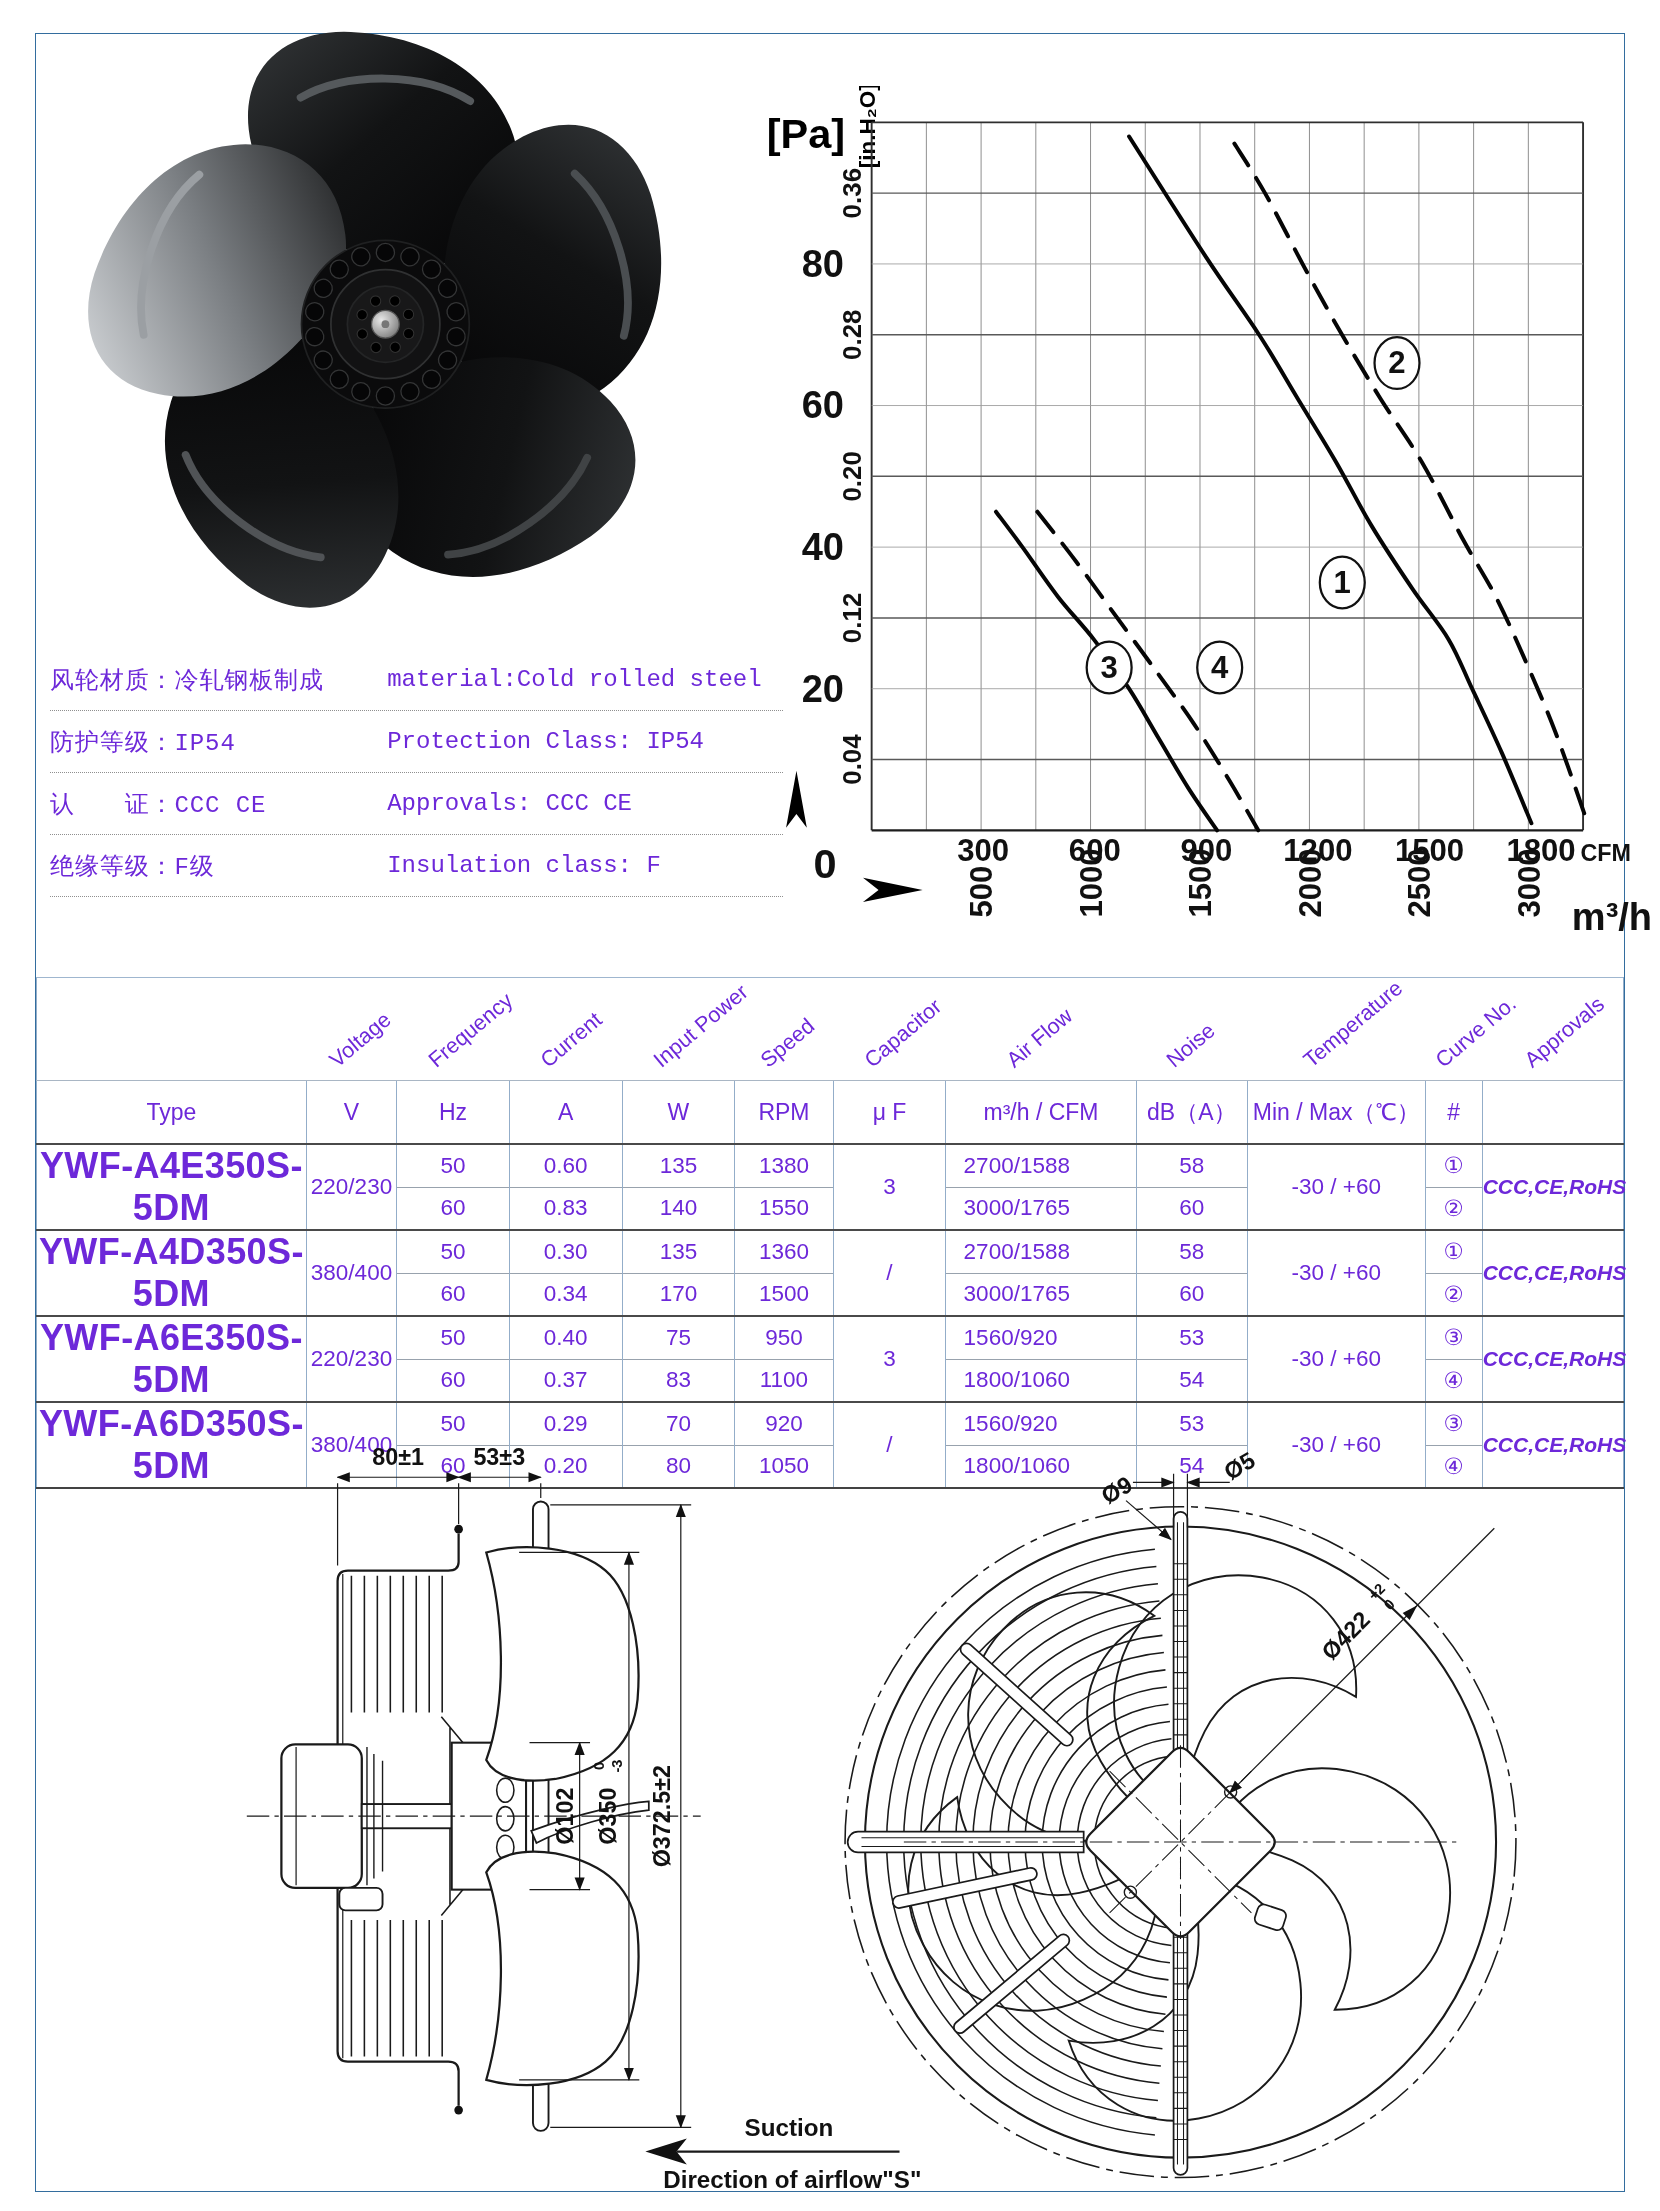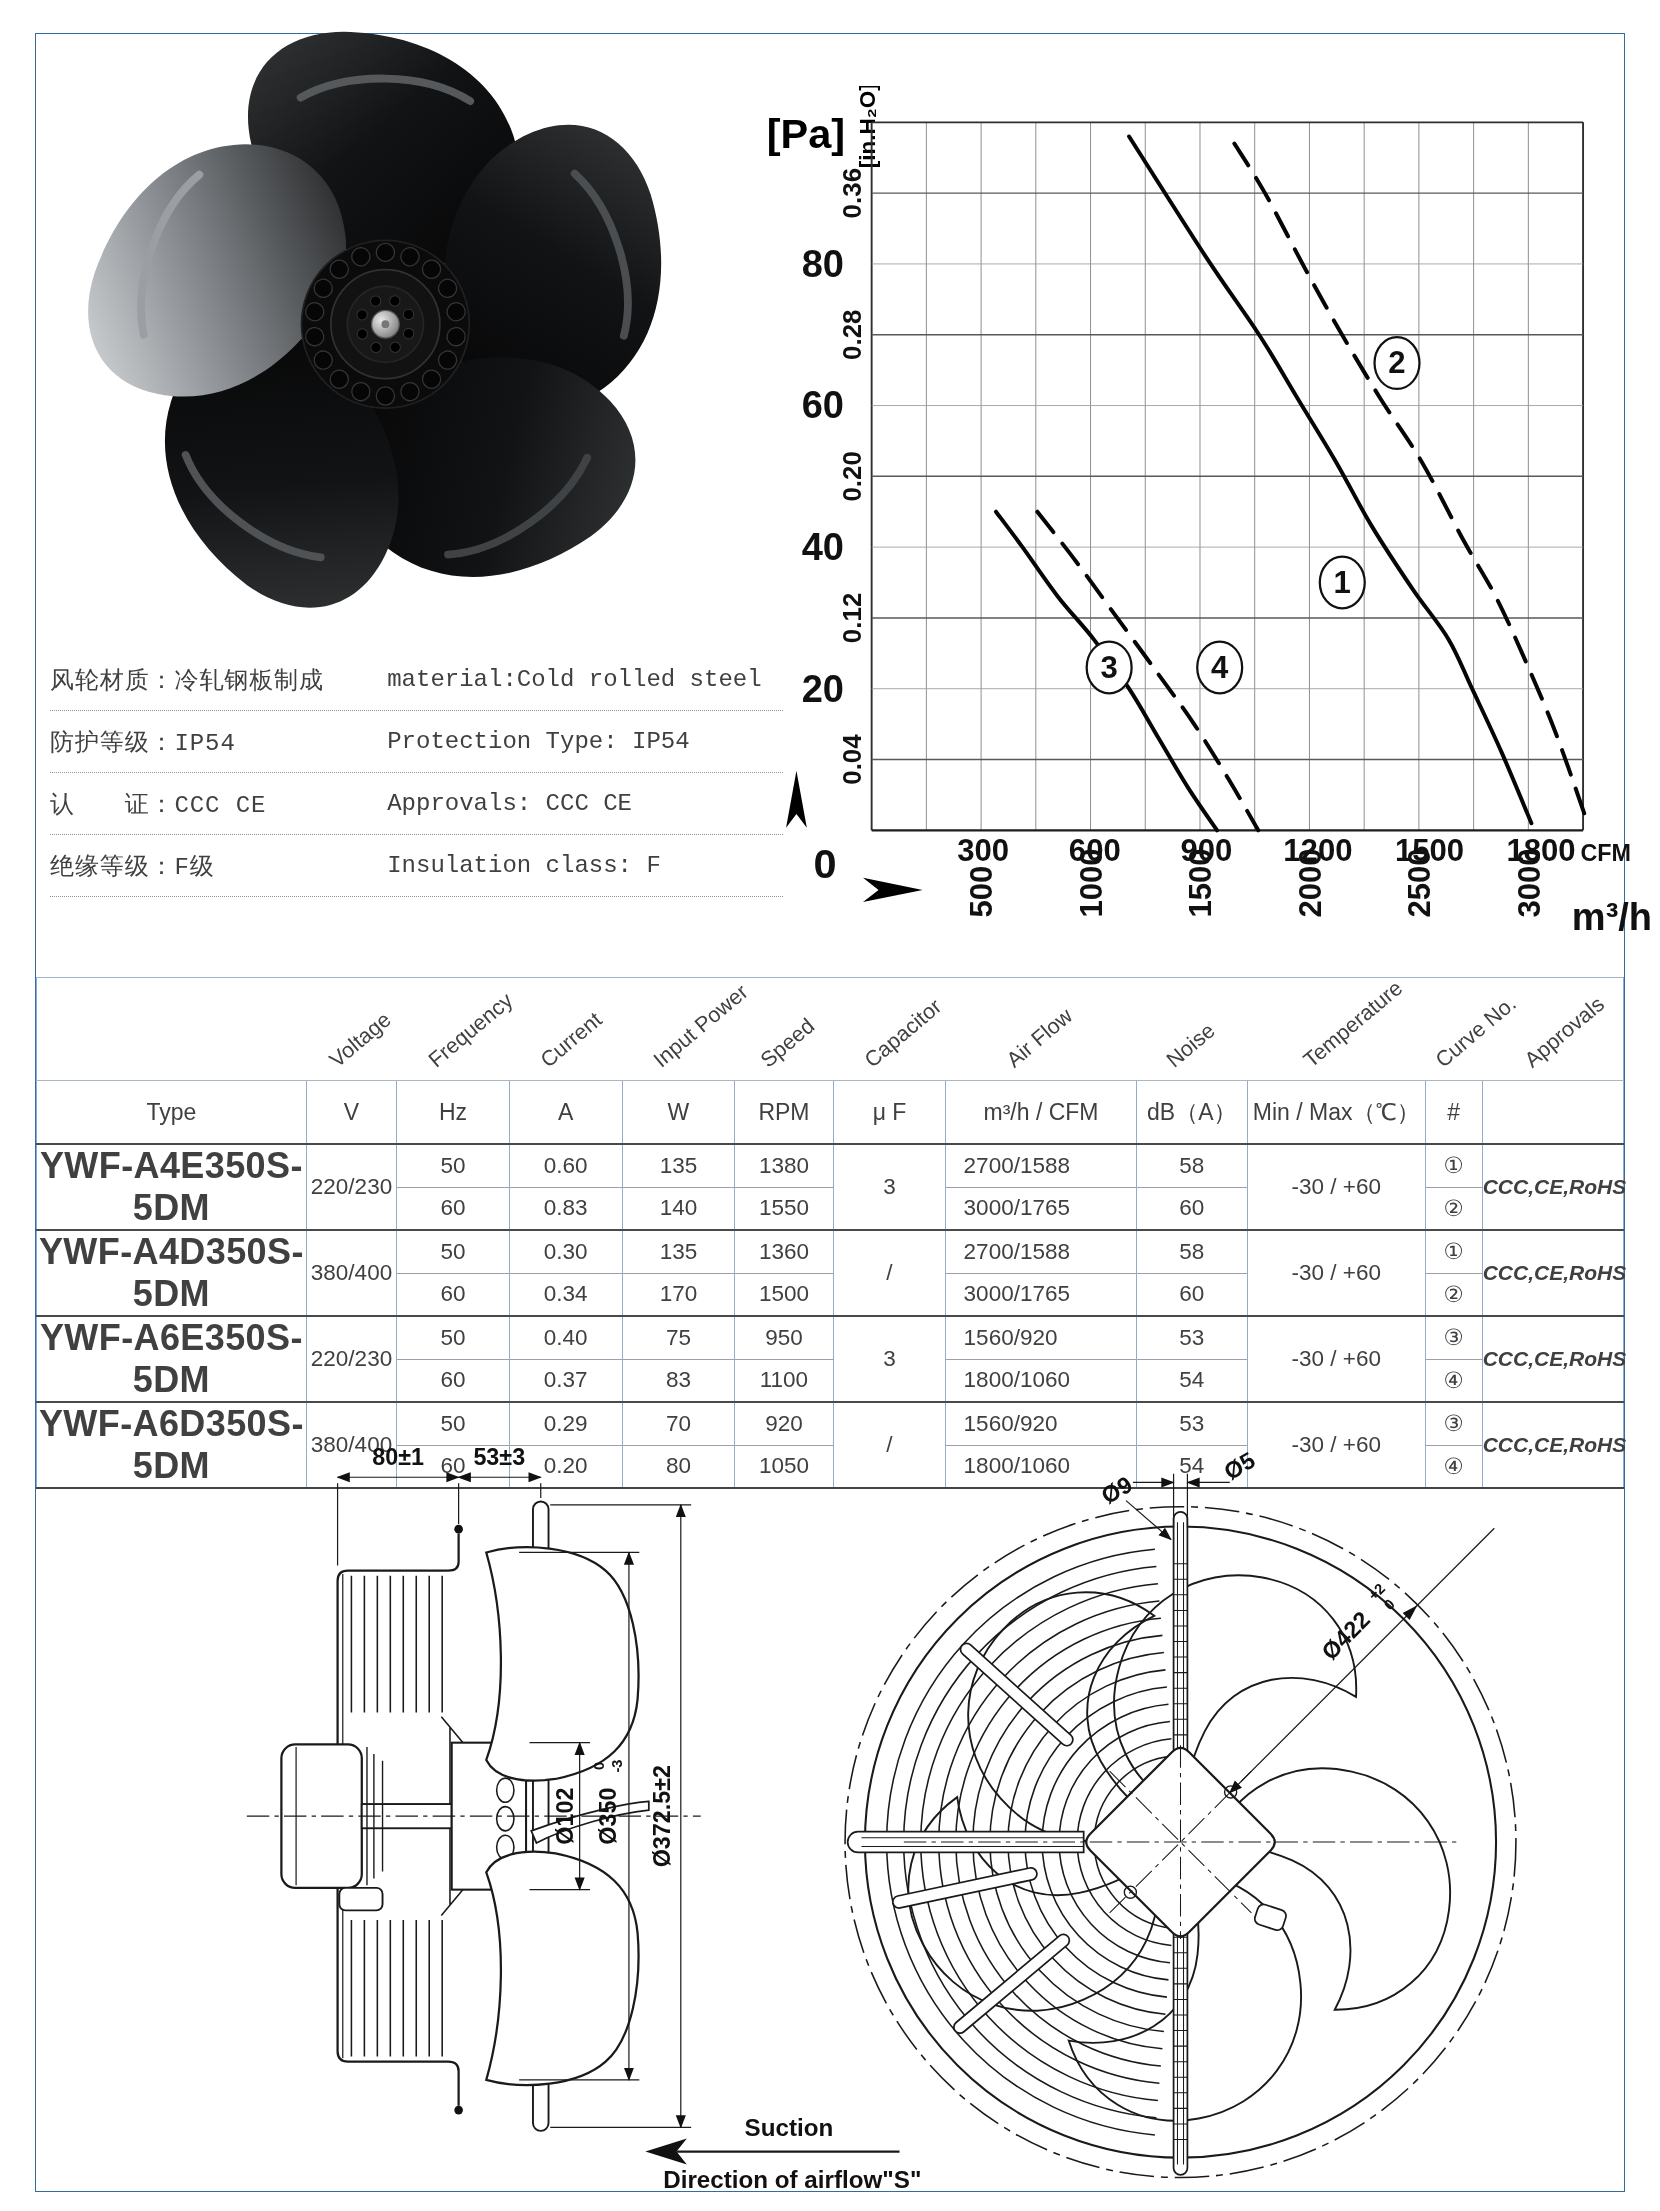--- a/index.html
+++ b/index.html
@@ -1,17 +1,17 @@
 <!DOCTYPE html>
 <html style="font-size:14px"><head>
 <meta charset="utf-8">
 <style>
   html,body{margin:0;padding:0;background:#ffffff;}
   #page{position:relative;width:1660px;height:2212px;background:#fff;overflow:hidden;
-        font-family:"Liberation Sans",sans-serif;color:#404040;}
+        font-family:"Liberation Sans",sans-serif;color:#6d28d9;}
   .frame{position:absolute;left:35px;top:33px;width:1588px;height:2157px;border:1.7px solid #336d9e;}
 
   
   #specs{position:absolute;left:50px;top:649px;width:733px;}
   .spec-row{display:grid;grid-template-columns:46% 54%;align-items:center;height:61px;
             border-bottom:1.7px dotted #8f8f8f;font-family:"Liberation Mono","DejaVu Sans Mono",monospace;
             font-size:24px;white-space:nowrap;}
   .spec-zh{letter-spacing:0.9px;}
   
   #table-wrap{position:absolute;left:36px;top:977px;width:1588px;}
@@ -212,21 +212,21 @@
       </g>
   </svg>
 
   <div id="specs">
     <div class="spec-row">
       <span class="spec-zh">风轮材质：冷轧钢板制成</span>
       <span class="spec-en">material:Cold rolled steel</span>
     </div>
     <div class="spec-row">
       <span class="spec-zh">防护等级：IP54</span>
-      <span class="spec-en">Protection Type: IP54</span>
+      <span class="spec-en">Protection Class: IP54</span>
     </div>
     <div class="spec-row">
       <span class="spec-zh">认　　证：CCC CE</span>
       <span class="spec-en">Approvals: CCC  CE</span>
     </div>
     <div class="spec-row">
       <span class="spec-zh">绝缘等级：F级</span>
       <span class="spec-en">Insulation class: F</span>
     </div>
   </div>

